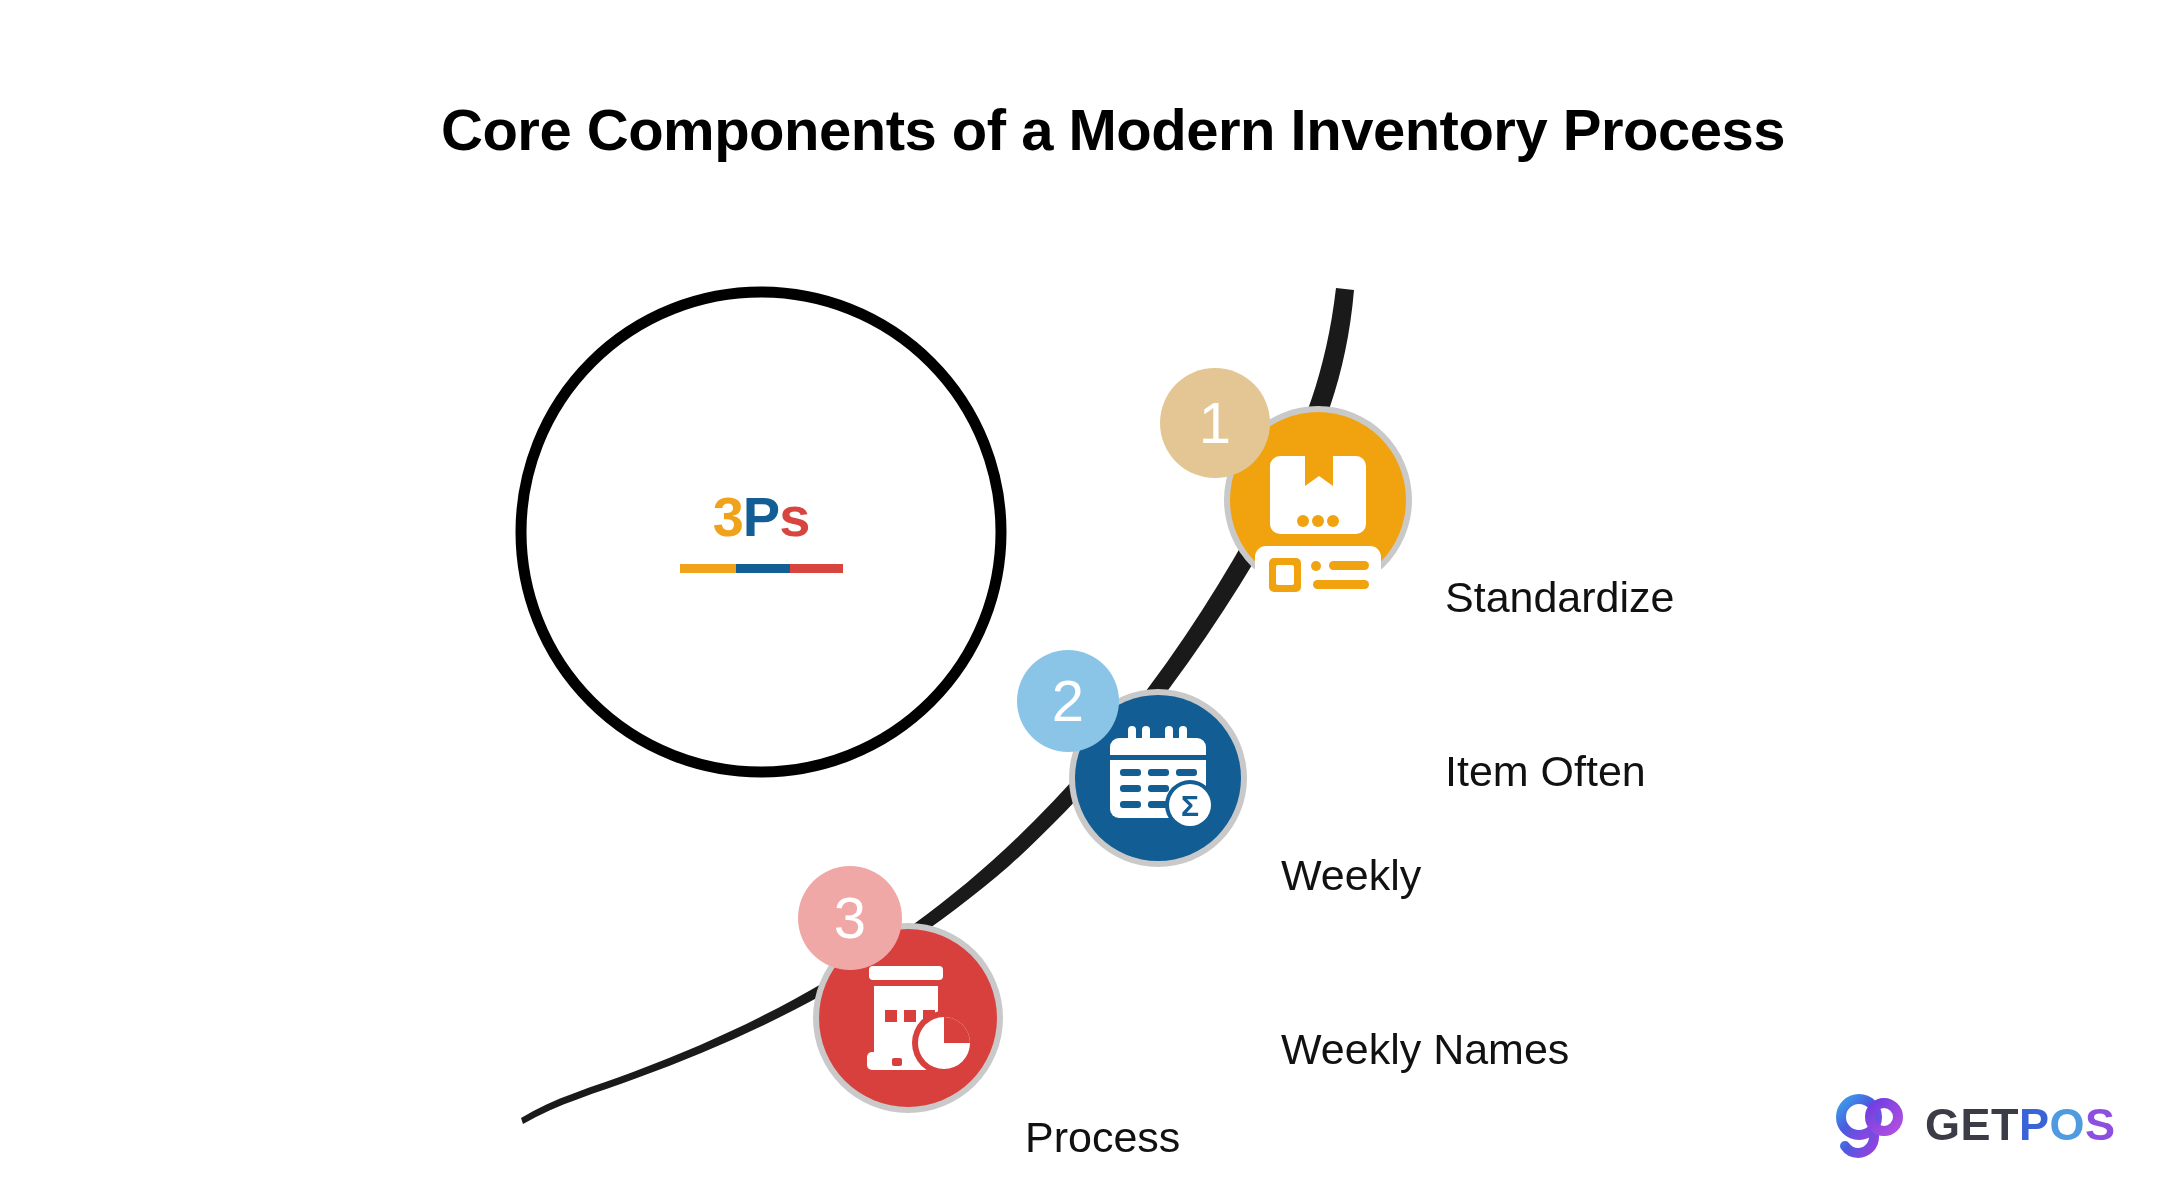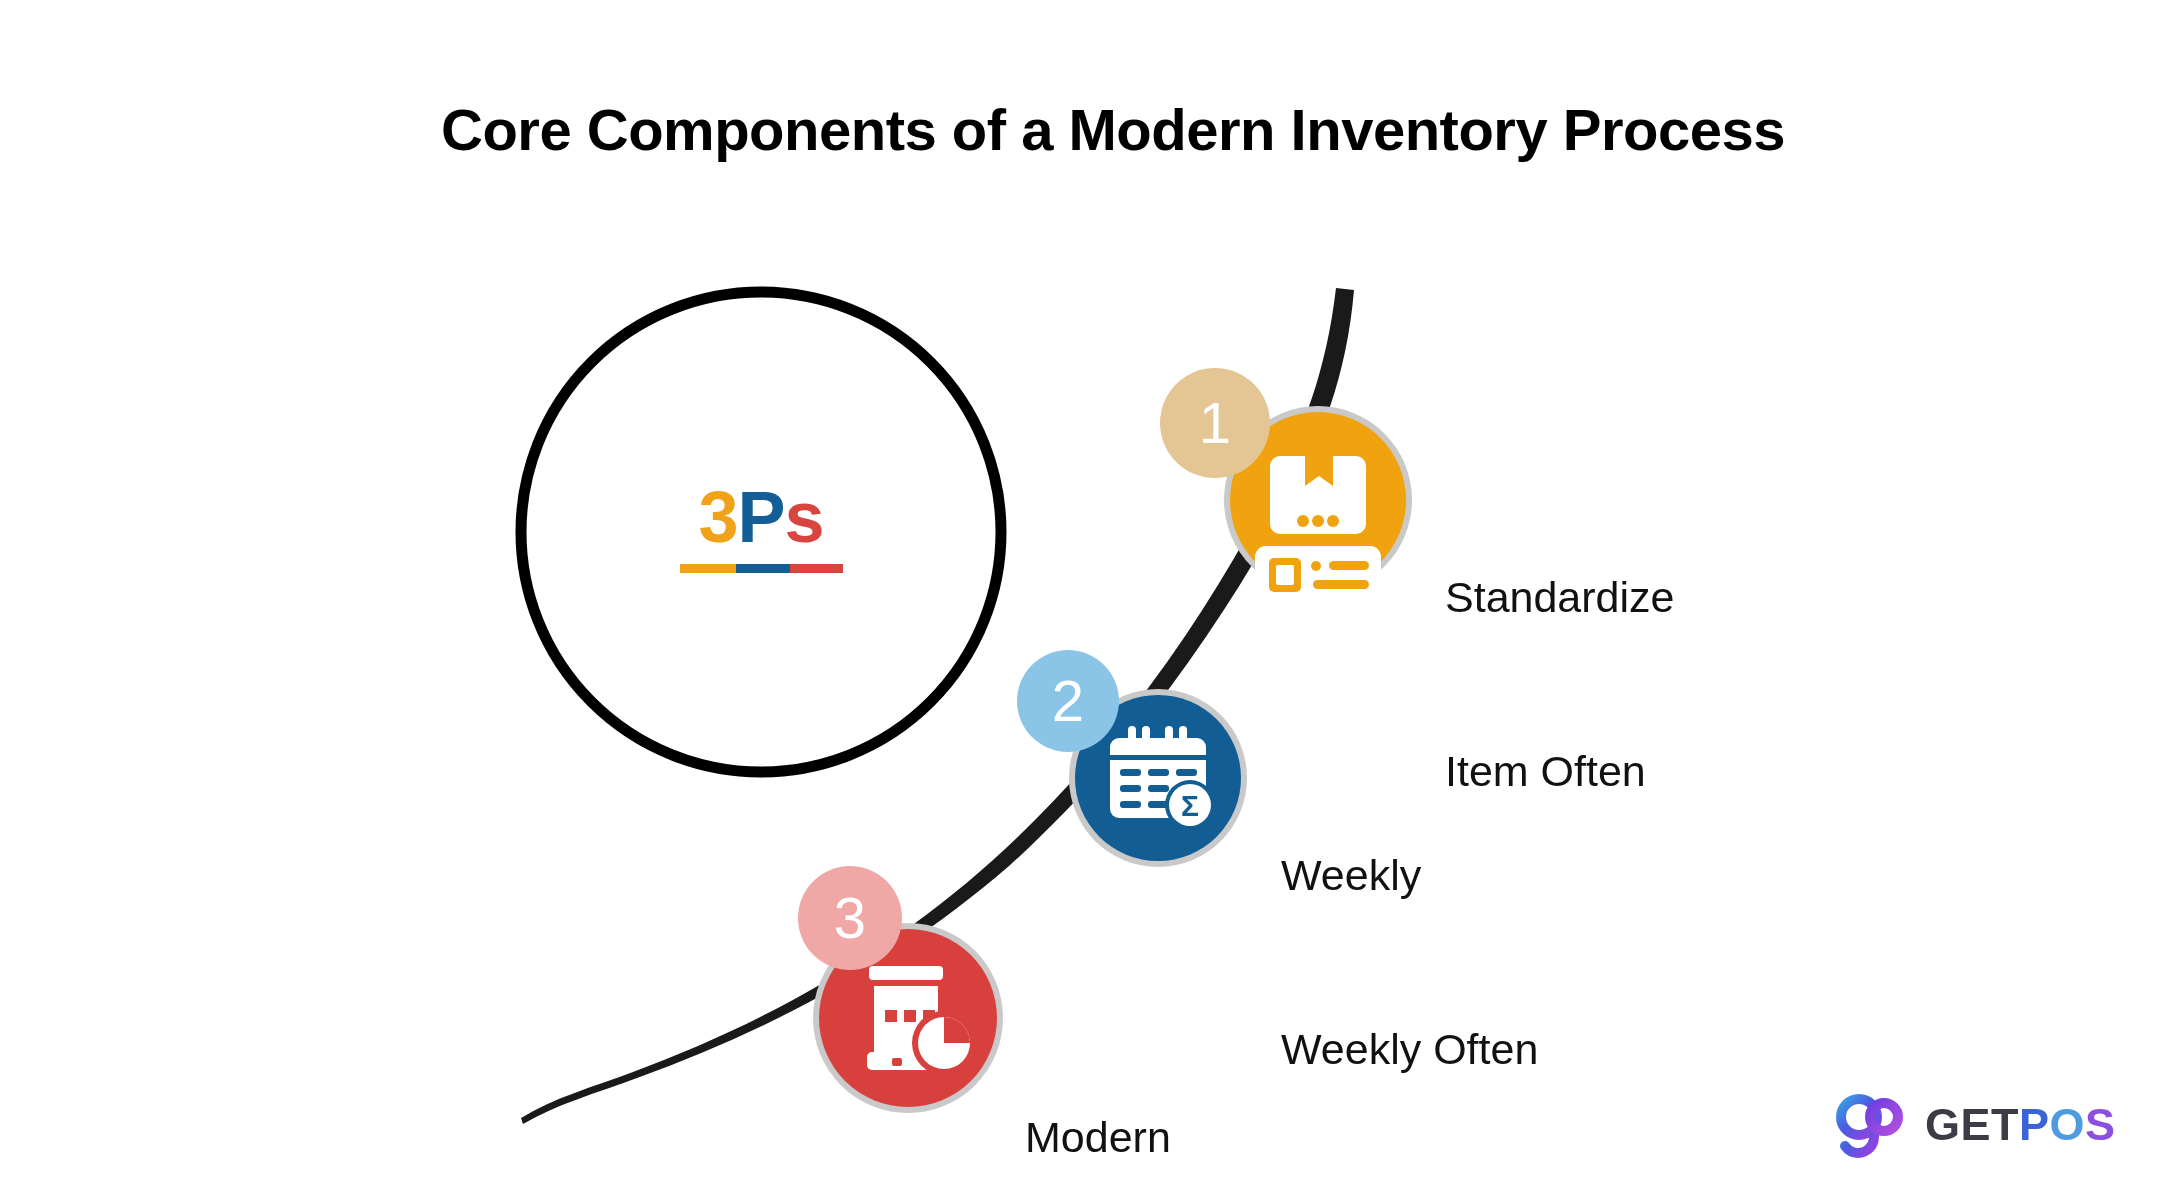--- a/index.html
+++ b/index.html
@@ -50,21 +50,21 @@
   
   .ps-logo {
     position: absolute;
     left: 558px;
     top: 478px;
     width: 340px;
     height: 130px;
     text-align: center;
   }
   .ps-word {
-    font-size: 72px;
+    font-size: 56px;
     font-weight: bold;
     line-height: 78px;
     letter-spacing: -1px;
     white-space: nowrap;
   }
   .ps-3 { color: #F0A21B; }
   .ps-p { color: #135E95; }
   .ps-s { color: #D8453F; }
   .ps-bar {
     margin: 8px auto 0 auto;
@@ -255,24 +255,24 @@
   <div class="badge-num" id="num-1">1</div>
   <div class="badge-num" id="num-2">2</div>
   <div class="badge-num" id="num-3">3</div>
 
   <div class="step-label" id="label-1">
     <div>Standardize</div>
     <div>Item Often</div>
   </div>
   <div class="step-label" id="label-2">
     <div>Weekly</div>
-    <div>Weekly Often</div>
+    <div>Weekly Names</div>
   </div>
   <div class="step-label" id="label-3">
-    <div>Modern</div>
+    <div>Process</div>
     
   </div>
 
   <div class="brand">
     <svg width="78" height="66" viewBox="0 0 78 66">
 
       <circle cx="26" cy="25" r="18" fill="none" stroke="url(#gpGrad)" stroke-width="10"></circle>
 
       <path d="M41 25 v20 a16 16 0 0 1 -16 16 a16 16 0 0 1 -13 -7" fill="none" stroke="url(#gpGrad)" stroke-width="10" stroke-linecap="round"></path>
 

